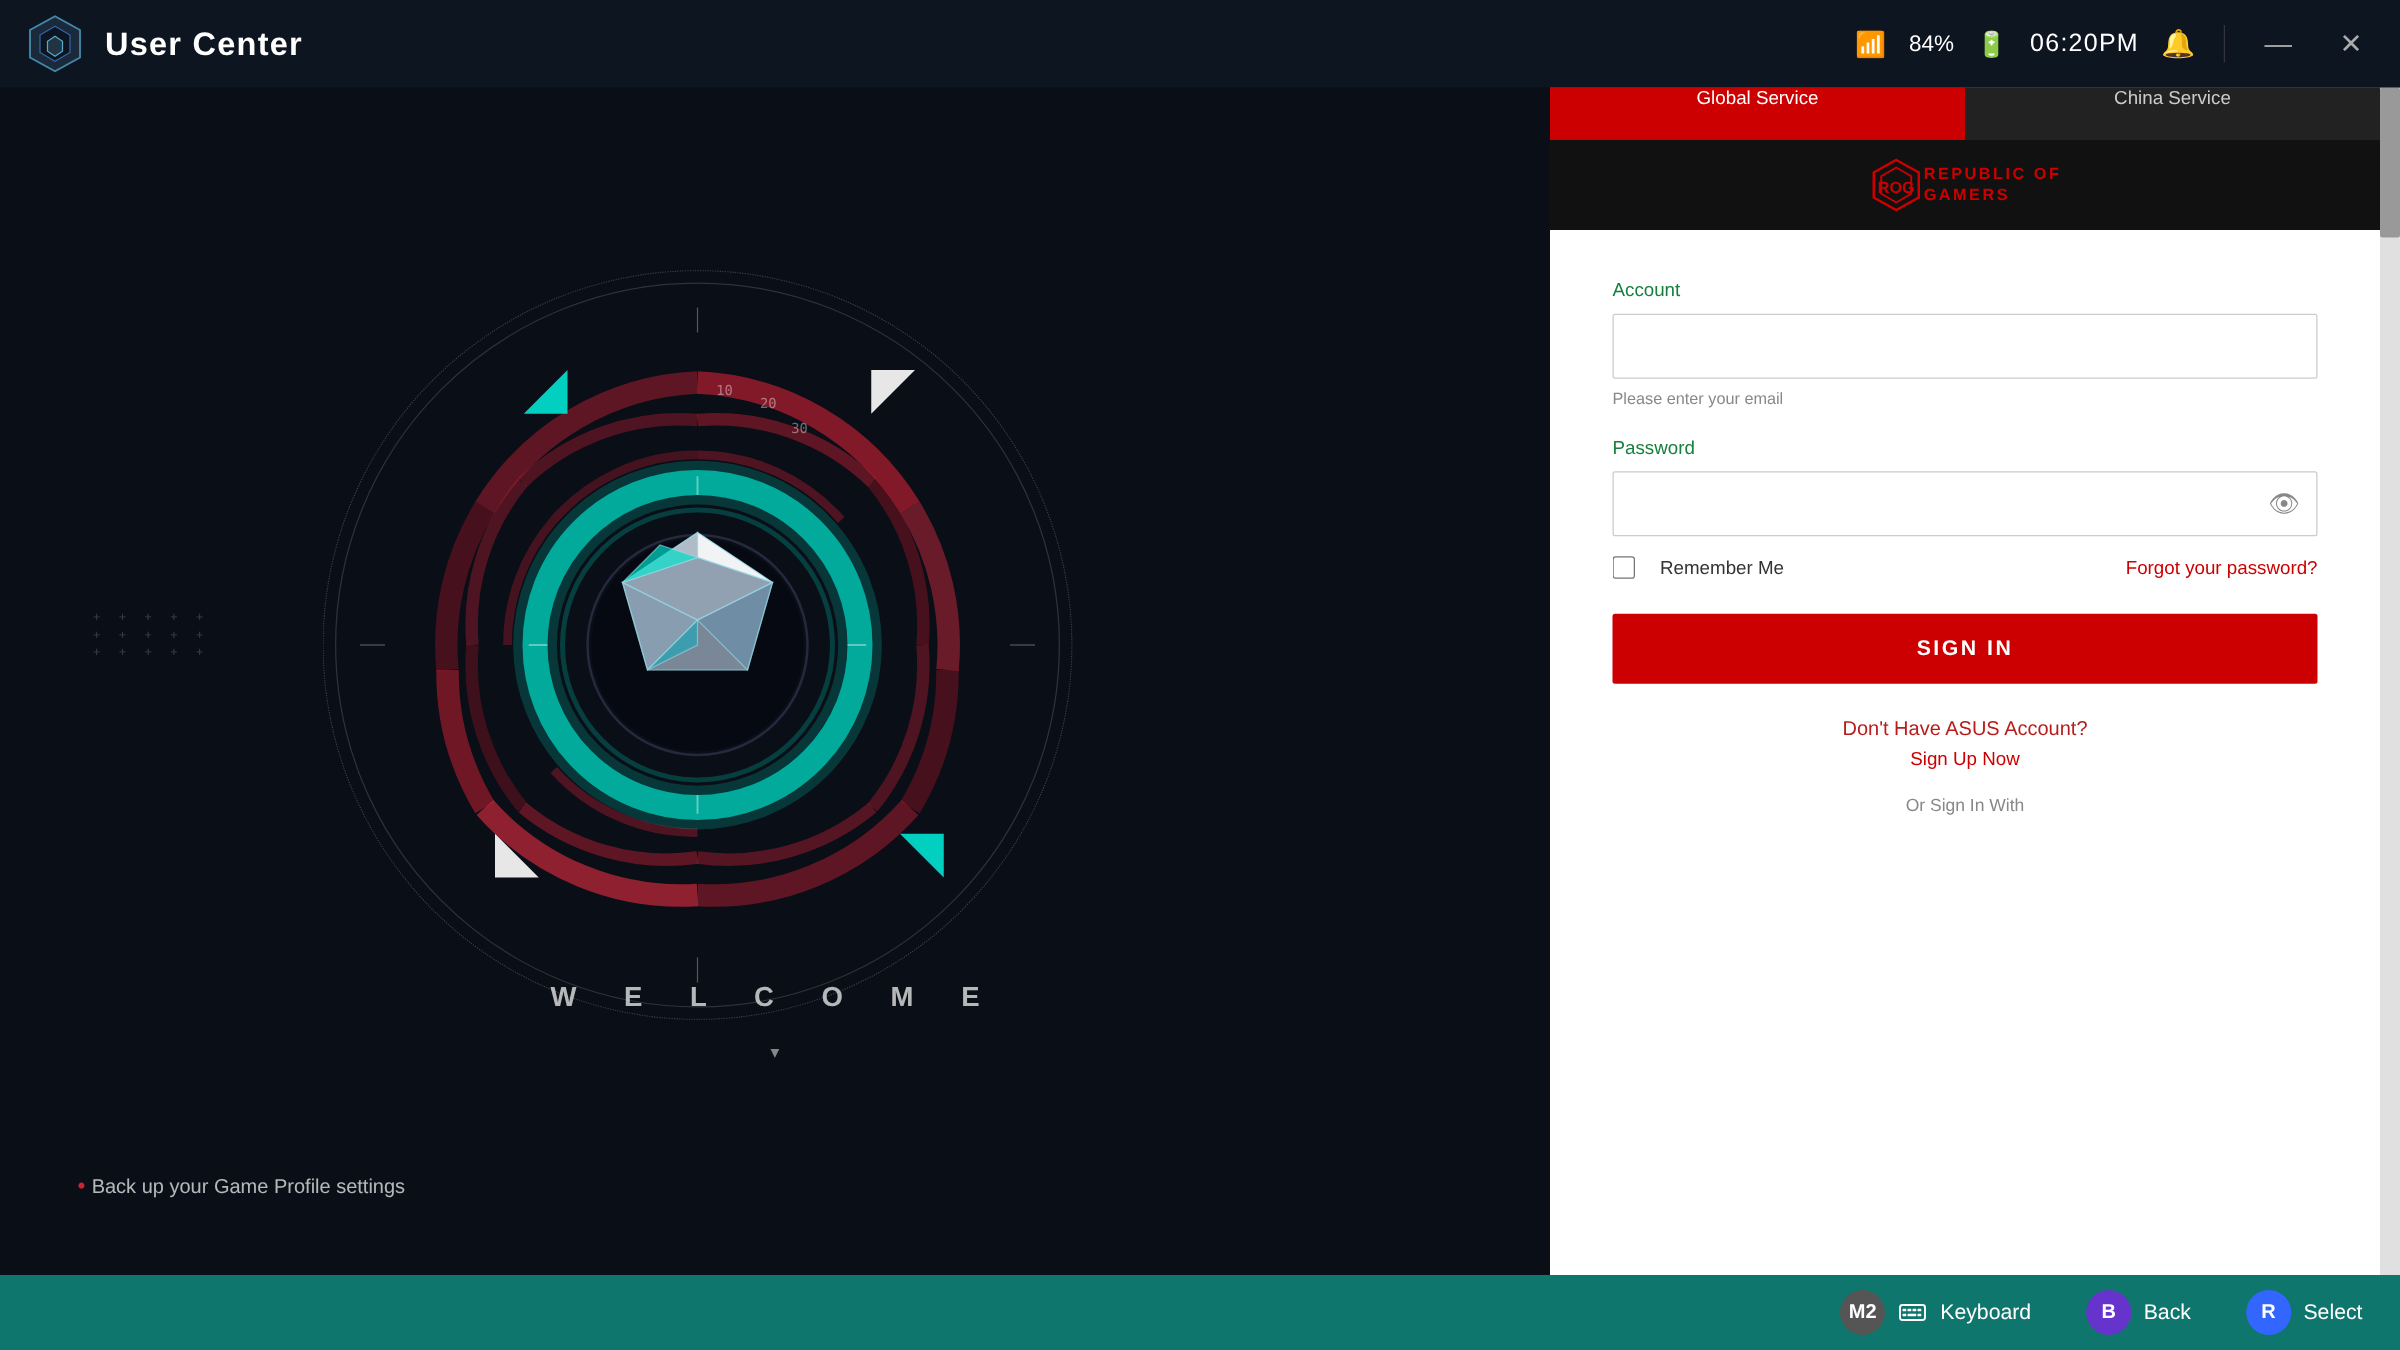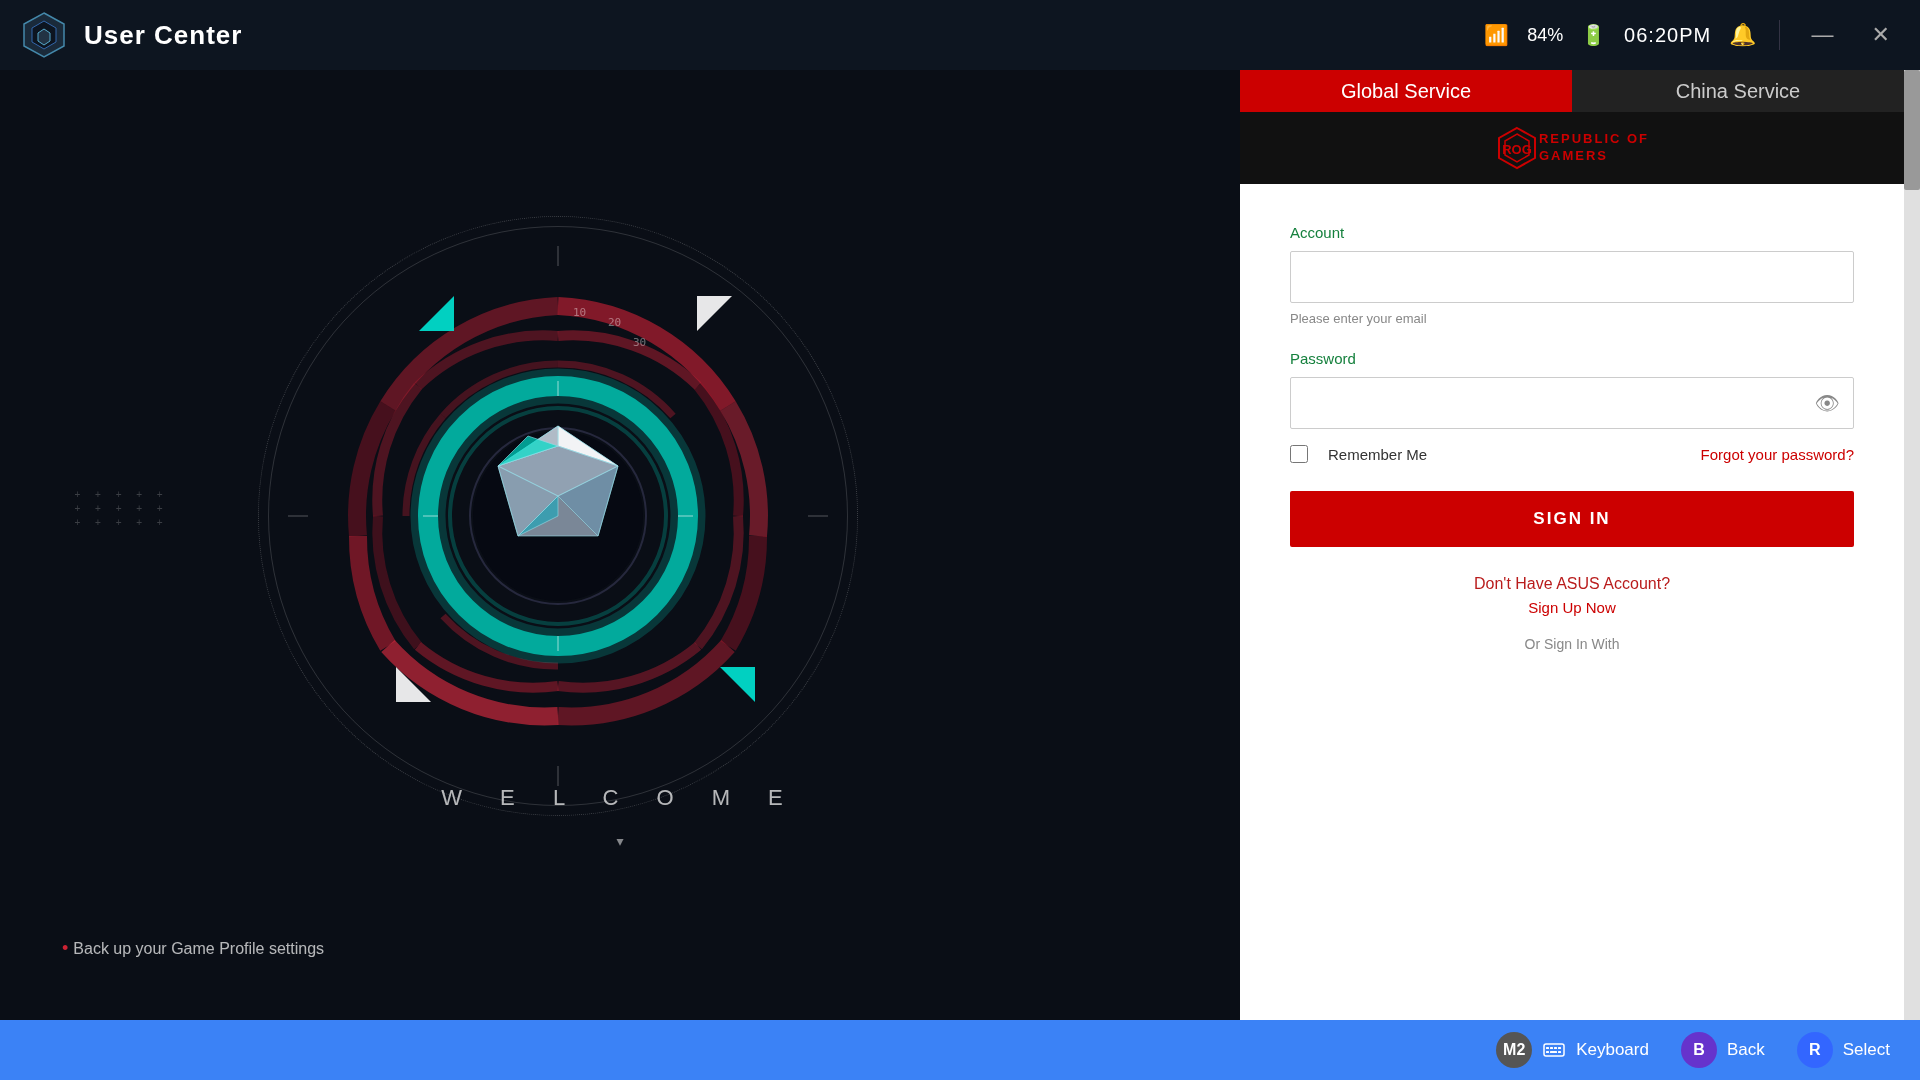--- a/index.html
+++ b/index.html
@@ -150,21 +150,21 @@
 
     
     .welcome-text {
       position: absolute;
       bottom: 22%;
       left: 50%;
       transform: translateX(-50%);
       color: rgba(255,255,255,0.7);
       font-size: 22px;
       letter-spacing: 16px;
-      font-weight: 400;
+      font-weight: 700;
       text-transform: uppercase;
     }
 
     .welcome-chevron {
       position: absolute;
       bottom: 18%;
       left: 50%;
       transform: translateX(-50%);
       color: rgba(255,255,255,0.5);
       font-size: 14px;
@@ -220,23 +220,22 @@
     
     #service-tabs {
       display: flex;
       height: 42px;
       border-bottom: none;
       margin-right: 16px;
     }
     .service-tab {
       flex: 1;
       display: flex;
-      align-items: center;
       justify-content: center;
-      font-size: 20px;
+      font-size: 15px;
       font-weight: 500;
       cursor: pointer;
     }
     .service-tab.active {
       background: #cc0000;
       color: #ffffff;
     }
     .service-tab.inactive {
       background: #222;
       color: #cccccc;
@@ -382,26 +381,26 @@
       text-align: center;
       font-size: 14px;
       color: #888;
       margin-top: 10px;
     }
 
     
     #taskbar {
       width: 100%;
       height: 60px;
-      background: #3b82f6;
+      background: #0f766e;
       display: flex;
       align-items: center;
       justify-content: flex-end;
       padding: 0 30px;
-      gap: 32px;
+      gap: 44px;
       position: absolute;
       bottom: 0;
       left: 0;
       z-index: 100;
     }
 
     .taskbar-item {
       display: flex;
       align-items: center;
       gap: 10px;

